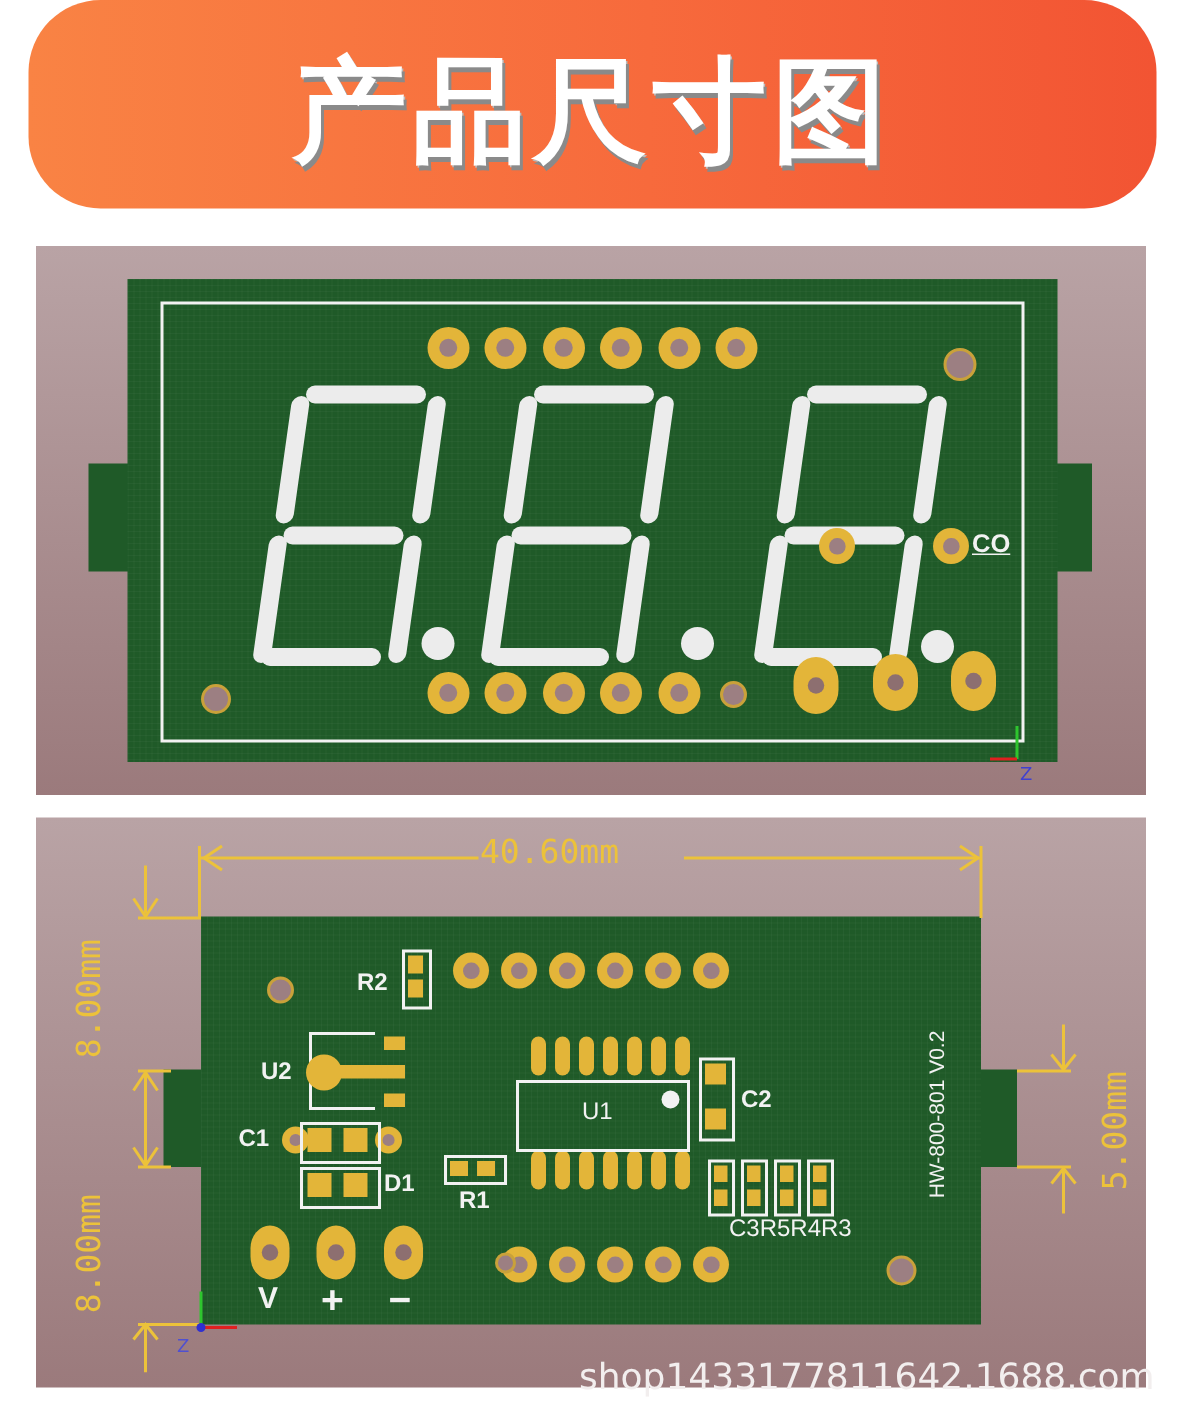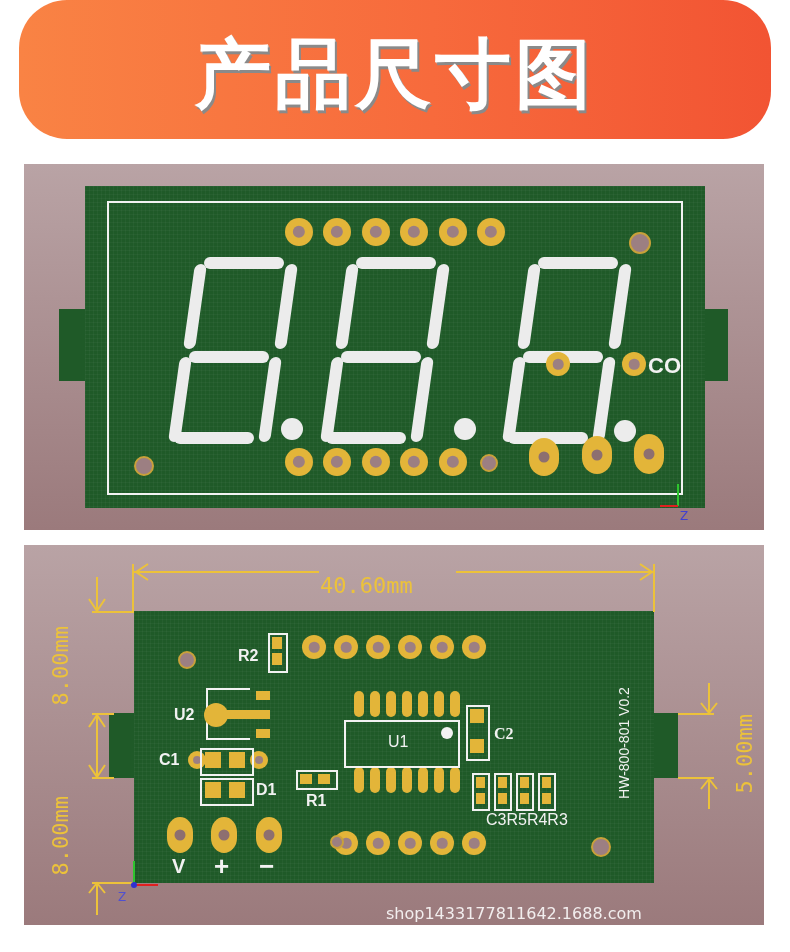--- a/index.html
+++ b/index.html
@@ -22,21 +22,21 @@
   .oval::after{content:"";position:absolute;left:50%;top:50%;width:11px;height:11px;transform:translate(-50%,-50%);border-radius:50%;background:#8d6f70;}
   .hole{position:absolute;border-radius:50%;background:#9c7f82;border:2px solid #c9a13a;}
   .seg{position:absolute;background:#ececec;border-radius:8px;}
   .dot{position:absolute;width:22px;height:22px;border-radius:50%;background:#ececec;}
   .silk{position:absolute;color:#f2f2f2;font-family:"Liberation Sans",sans-serif;font-size:16px;font-weight:bold;}
   .dim{position:absolute;background:#ecc23a;}
   .dimtext{position:absolute;color:#ecc23a;font-family:"DejaVu Sans Mono",monospace;font-size:22px;white-space:nowrap;}
   .smdpad{position:absolute;background:#e3b539;}
   .silkbox{position:absolute;border:2px solid #f2f2f2;}
   .sop{position:absolute;width:10px;height:26px;border-radius:5px;background:#e3b539;}
-  .footer{position:absolute;left:386px;top:904px;color:#f2eeee;font-size:16px;font-family:"DejaVu Sans",sans-serif;white-space:nowrap;}
+  .footer{position:absolute;left:386px;top:904px;color:#f2eeee;font-size:24px;font-family:"DejaVu Sans",sans-serif;white-space:nowrap;}
   .axis{position:absolute;}
 </style>
 </head>
 <body>
 
 <div class="banner">
   <div class="banner-title">产品尺寸图</div>
 </div>
 
 <div class="panel p1">
@@ -81,21 +81,21 @@
     <div class="seg" style="left:590px;top:100px;width:12px;height:85px;transform:skewX(-8deg);"></div>
     <div class="seg" style="left:499px;top:187px;width:80px;height:12px;"></div>
     <div class="seg" style="left:484px;top:193px;width:12px;height:85px;transform:skewX(-8deg);"></div>
     <div class="seg" style="left:574px;top:193px;width:12px;height:85px;transform:skewX(-8deg);"></div>
     <div class="seg" style="left:484px;top:268px;width:80px;height:12px;"></div>
     <div class="dot" style="left:590px;top:256px;"></div>
   </div>
 
   <div class="pad" style="left:522px;top:188px;width:24px;height:24px;"></div>
   <div class="pad" style="left:598px;top:188px;width:24px;height:24px;"></div>
-  <div class="silk" style="left:624px;top:189px;font-size:22px;">CO</div>
+  <div class="silk" style="left:624px;top:189px;font-size:17px;text-decoration:underline;">CO</div>
 
   <div class="pad" style="left:261px;top:284px;width:28px;height:28px;"></div>
   <div class="pad" style="left:299px;top:284px;width:28px;height:28px;"></div>
   <div class="pad" style="left:338px;top:284px;width:28px;height:28px;"></div>
   <div class="pad" style="left:376px;top:284px;width:28px;height:28px;"></div>
   <div class="pad" style="left:415px;top:284px;width:28px;height:28px;"></div>
   <div class="hole" style="left:456px;top:290px;width:14px;height:14px;"></div>
   <div class="hole" style="left:110px;top:292px;width:16px;height:16px;"></div>
   <div class="oval" style="left:505px;top:274px;width:30px;height:38px;"></div>
   <div class="oval" style="left:558px;top:272px;width:30px;height:38px;"></div>
@@ -110,21 +110,21 @@
 
 <div class="panel p2">
   <div class="tab" style="left:85px;top:168px;width:30px;height:65px;"></div>
   <div class="tab" style="left:620px;top:168px;width:34px;height:65px;"></div>
   <div class="pcb" style="left:110px;top:66px;width:520px;height:272px;"></div>
 
   <div class="dim" style="left:108px;top:19px;width:2px;height:48px;"></div>
   <div class="dim" style="left:629px;top:19px;width:2px;height:48px;"></div>
   <div class="dim" style="left:110px;top:26px;width:185px;height:2px;"></div>
   <div class="dim" style="left:432px;top:26px;width:197px;height:2px;"></div>
-  <div class="dimtext" style="left:296px;top:28px;text-align:center;">40.60mm</div>
+  <div class="dimtext" style="left:296px;top:11px;text-align:center;">40.60mm</div>
   <svg style="position:absolute;left:110px;top:17px;" width="520" height="20">
     <polyline points="14,2 2,10 14,18" fill="none" stroke="#ecc23a" stroke-width="2"></polyline>
     <polyline points="506,2 518,10 506,18" fill="none" stroke="#ecc23a" stroke-width="2"></polyline>
   </svg>
 
   <div class="dim" style="left:68px;top:66px;width:42px;height:2px;"></div>
   <div class="dim" style="left:68px;top:168px;width:22px;height:2px;"></div>
   <div class="dim" style="left:68px;top:232px;width:22px;height:2px;"></div>
   <div class="dim" style="left:68px;top:337px;width:42px;height:2px;"></div>
   <svg style="position:absolute;left:58px;top:30px;" width="30" height="340">
@@ -214,21 +214,21 @@
       <div class="sop" style="left:410px;top:222px;"></div>
     <div class="sop" style="left:426px;top:222px;"></div>
     <div class="silkbox" style="left:320px;top:175px;width:112px;height:44px;"></div>
     <div style="position:absolute;left:417px;top:182px;width:12px;height:12px;border-radius:50%;background:#f2f2f2;"></div>
   </div>
   <div class="silk" style="left:364px;top:188px;font-weight:normal;">U1</div>
 
   <div class="silkbox" style="left:442px;top:160px;width:20px;height:52px;"></div>
   <div class="smdpad" style="left:446px;top:164px;width:14px;height:14px;"></div>
   <div class="smdpad" style="left:446px;top:194px;width:14px;height:14px;"></div>
-  <div class="silk" style="left:470px;top:180px;font-family:Liberation Serif, serif;">C2</div>
+  <div class="silk" style="left:470px;top:180px;">C2</div>
 
   <div>
     <div class="silkbox" style="left:448px;top:228px;width:14px;height:34px;"></div>
     <div class="smdpad" style="left:452px;top:232px;width:9px;height:11px;"></div>
     <div class="smdpad" style="left:452px;top:248px;width:9px;height:11px;"></div>
     <div class="silkbox" style="left:470px;top:228px;width:14px;height:34px;"></div>
     <div class="smdpad" style="left:474px;top:232px;width:9px;height:11px;"></div>
     <div class="smdpad" style="left:474px;top:248px;width:9px;height:11px;"></div>
     <div class="silkbox" style="left:492px;top:228px;width:14px;height:34px;"></div>
     <div class="smdpad" style="left:496px;top:232px;width:9px;height:11px;"></div>

